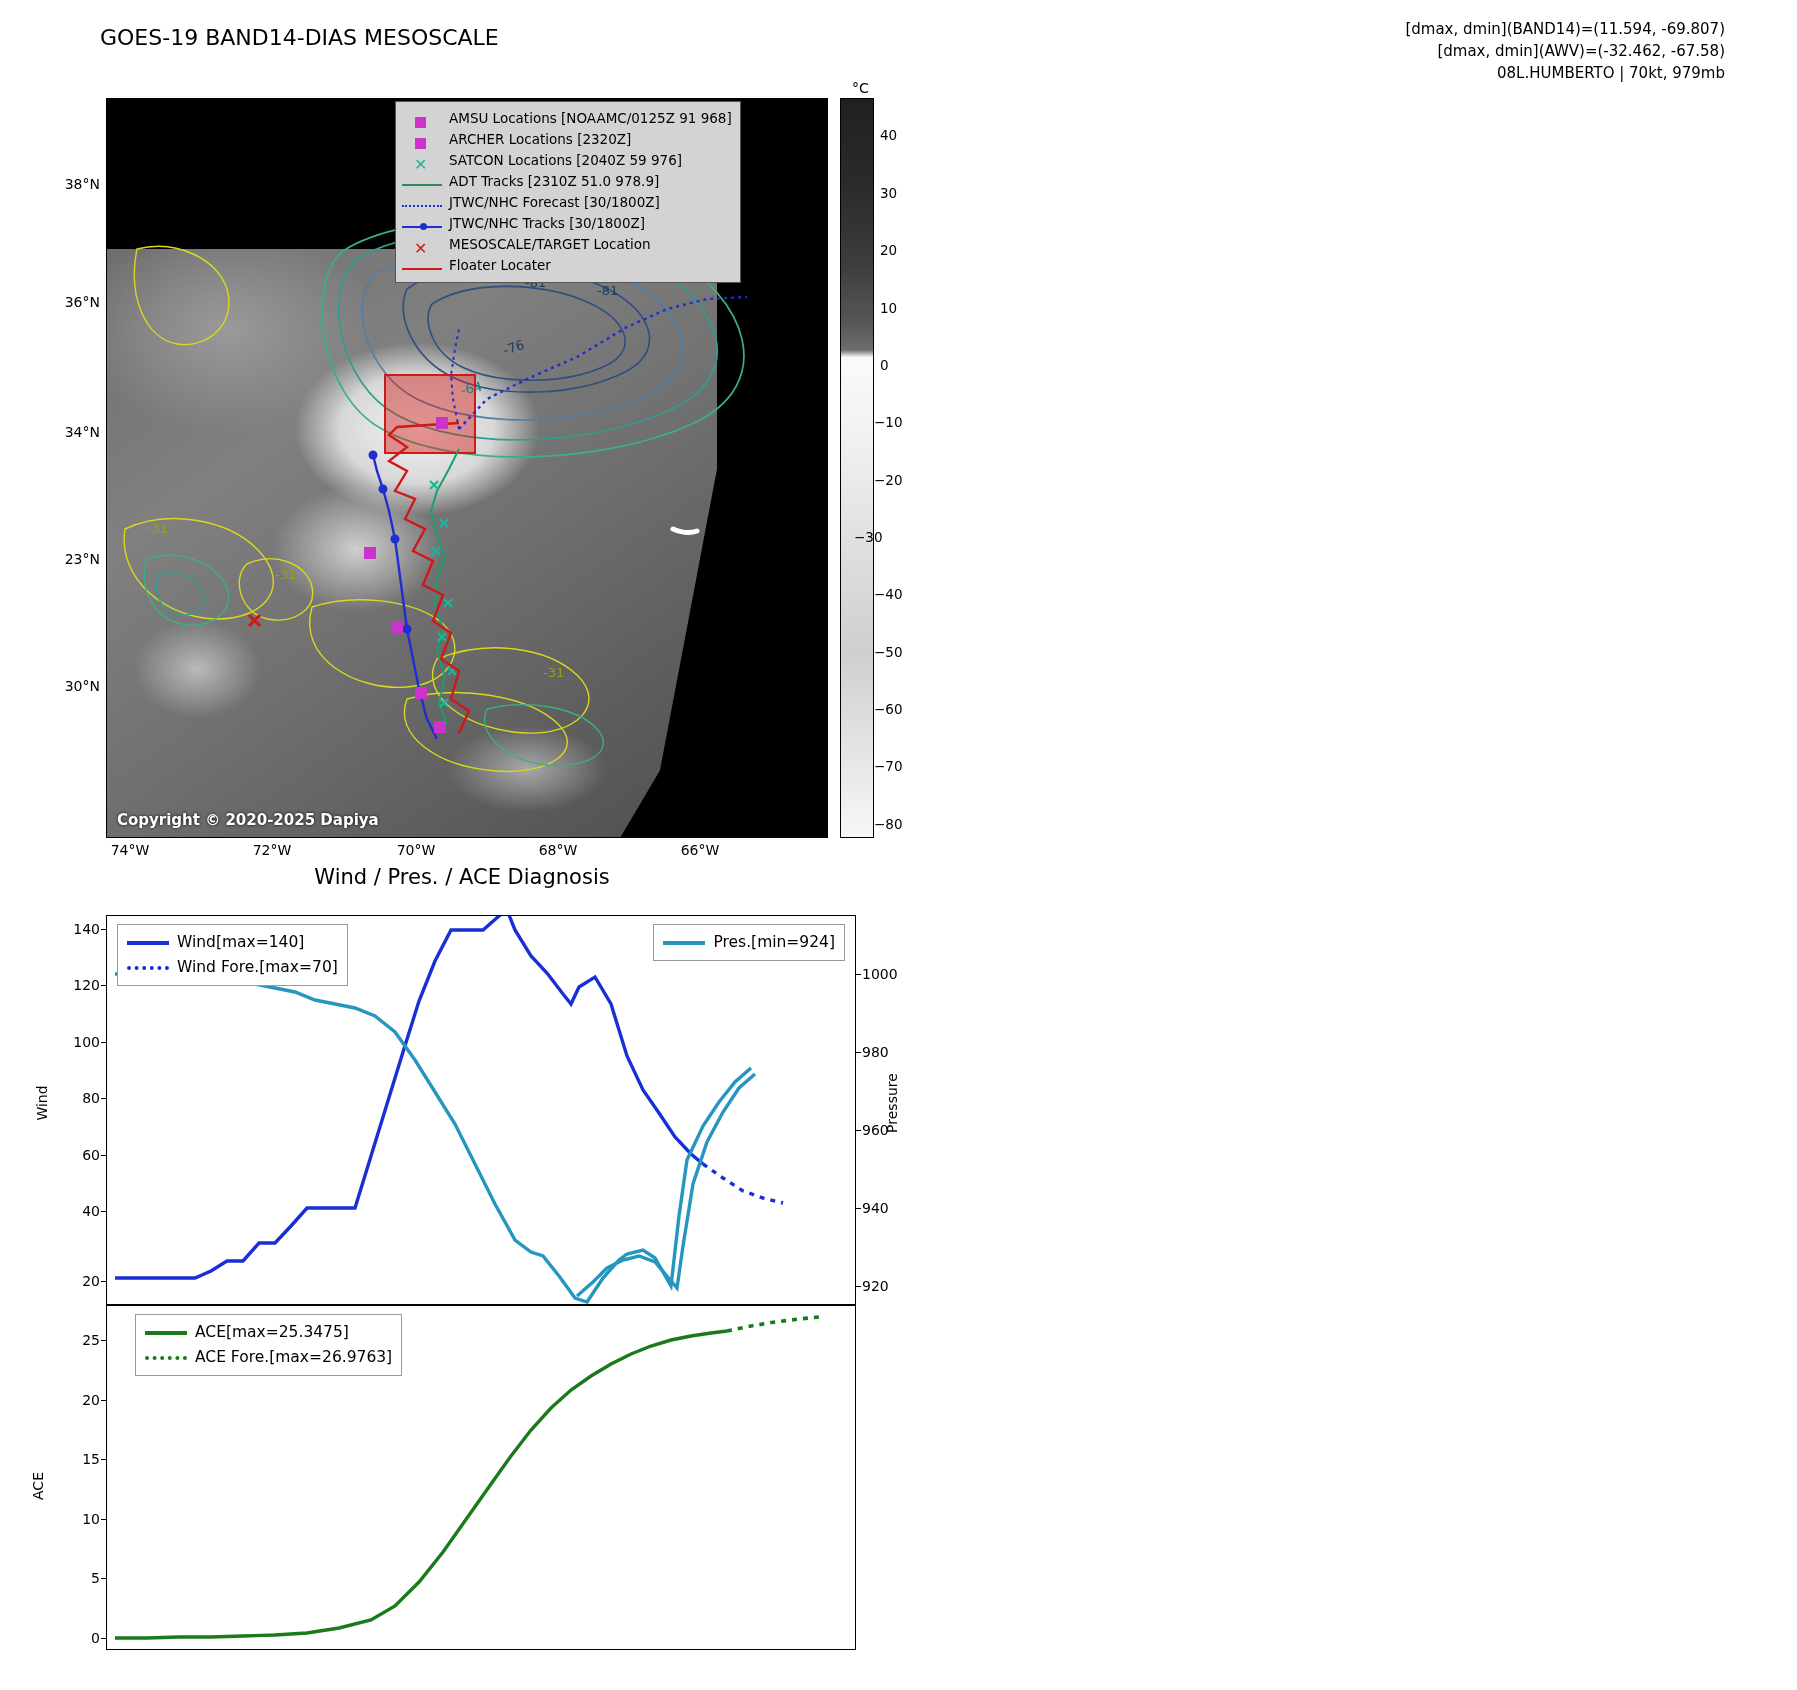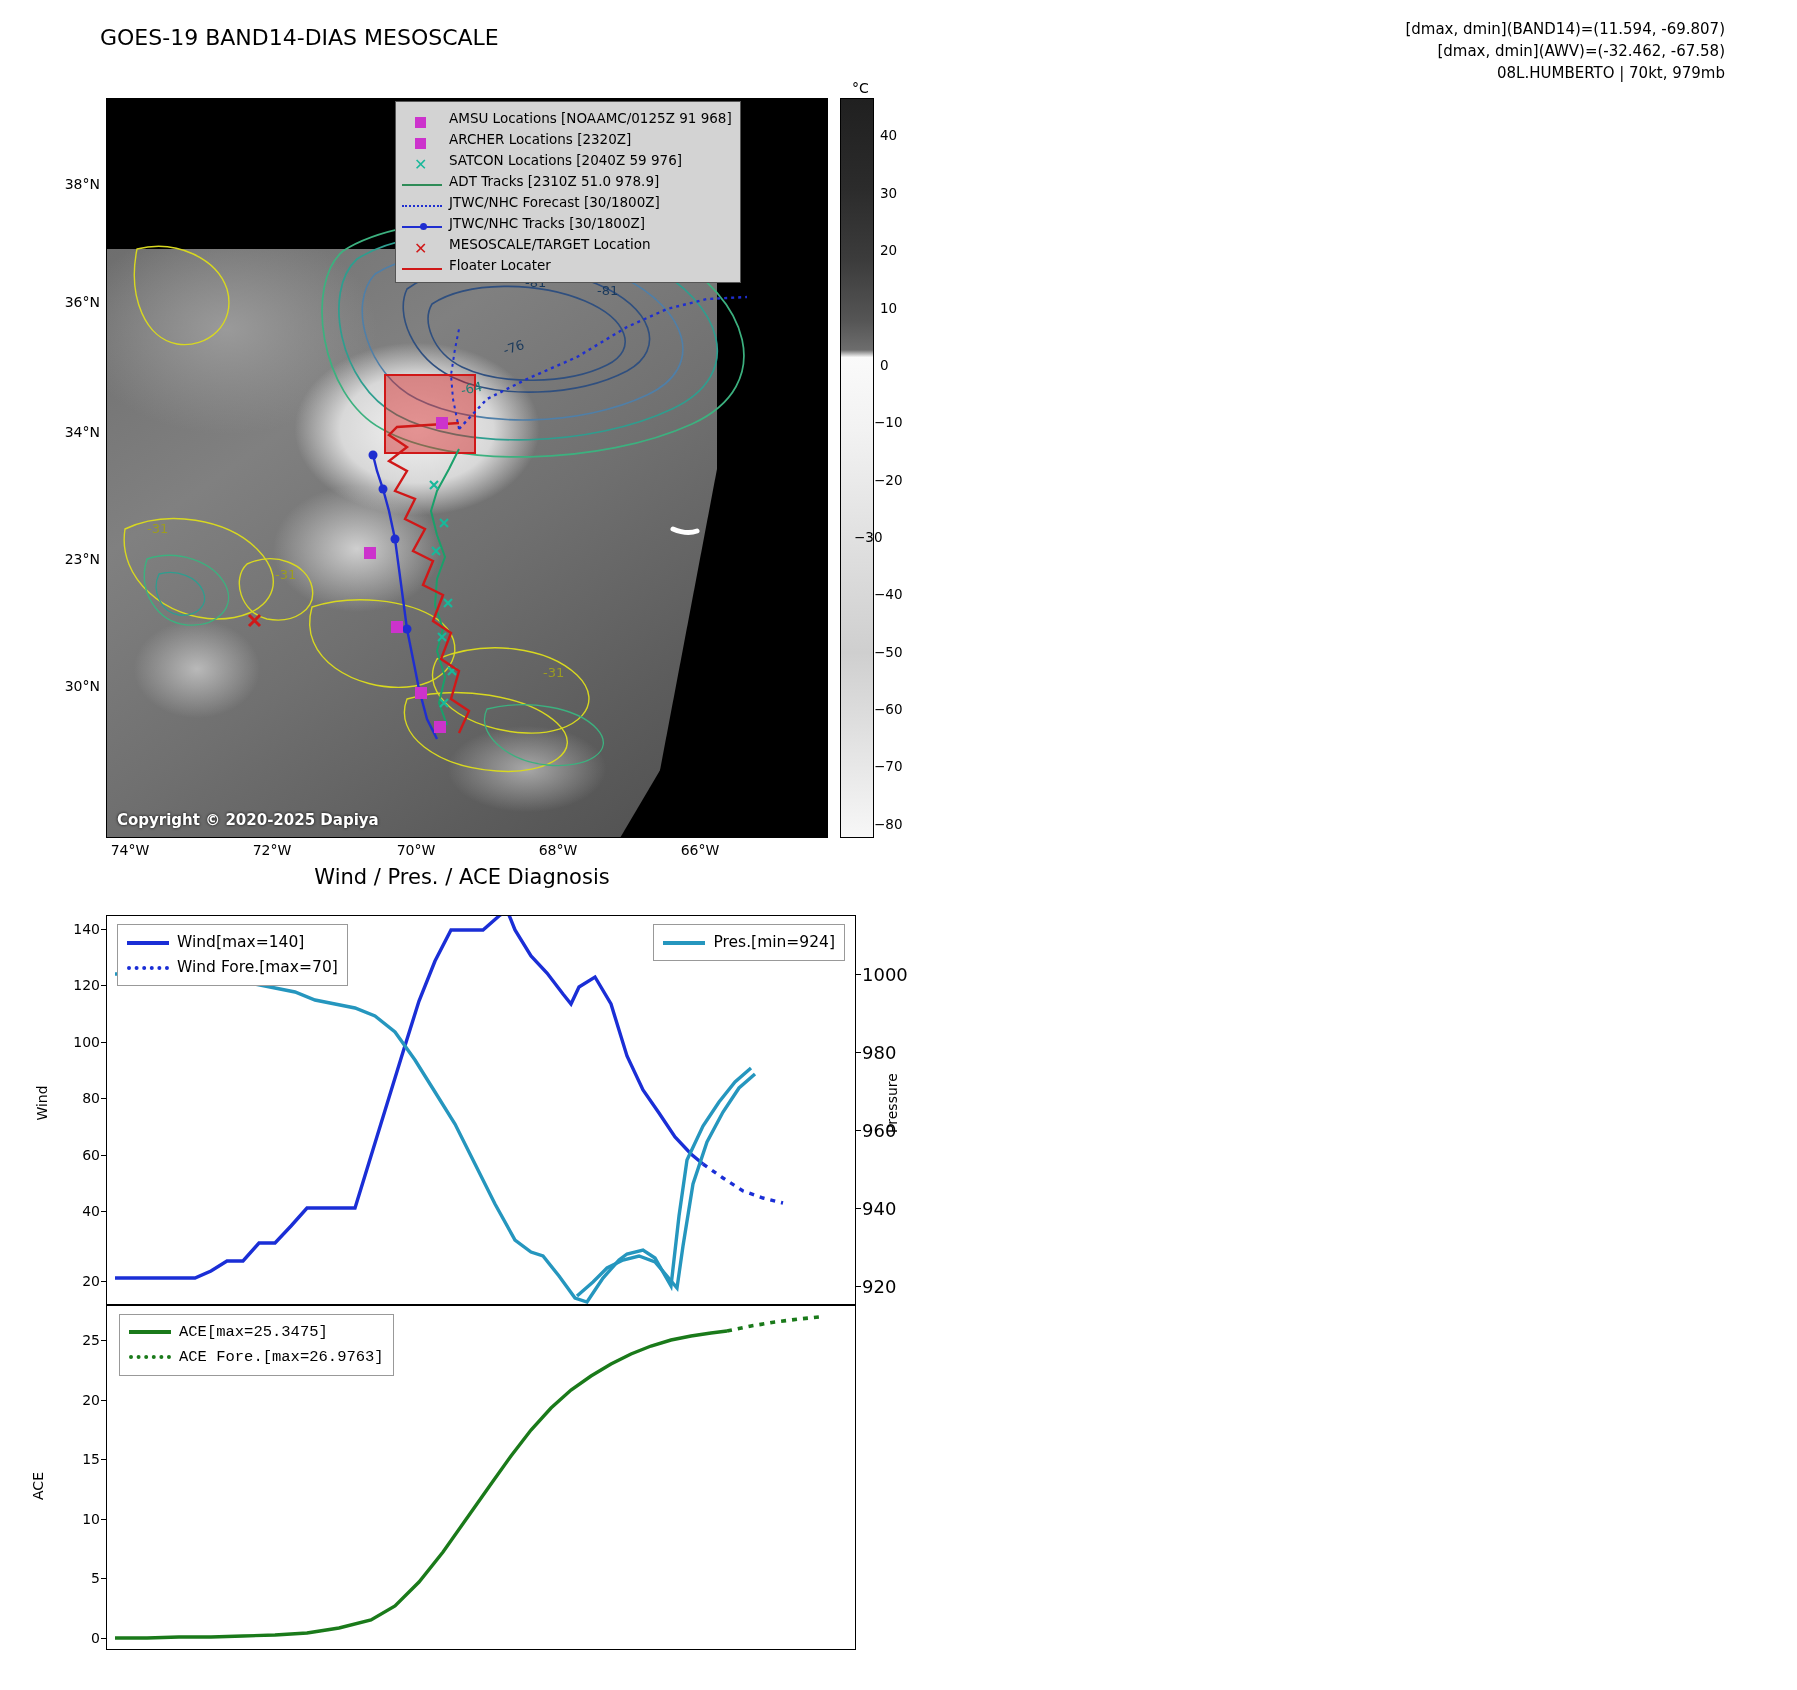--- a/index.html
+++ b/index.html
@@ -70,21 +70,21 @@
   
   #tr{left:900px;top:0;width:897px;height:880px;}
   .tr-header{position:absolute;right:72px;top:18px;text-align:right;font-size:15px;line-height:22px;}
 
   
   #bl{left:0;top:880px;width:900px;height:810px;padding-left:24px;}
   .bl-title{position:absolute;left:0;right:0;top:-15px;text-align:center;font-size:21px;}
   #wind-axes{position:absolute;left:106px;top:35px;width:750px;height:390px;border:1px solid #000;box-sizing:border-box;background:#fff;}
   #ace-axes{position:absolute;left:106px;top:425px;width:750px;height:345px;border:1px solid #000;box-sizing:border-box;background:#fff;}
   .tick-l{position:absolute;right:calc(100% + 7px);transform:translateY(-50%);font-size:14px;white-space:nowrap;}
-  .tick-r{position:absolute;left:calc(100% + 7px);transform:translateY(-50%);font-size:18px;white-space:nowrap;}
+  .tick-r{position:absolute;left:calc(100% + 7px);transform:translateY(-50%);font-size:14px;white-space:nowrap;}
   .tickmark-l{position:absolute;left:-6px;width:6px;height:1px;background:#000;}
   .tickmark-r{position:absolute;right:-6px;width:6px;height:1px;background:#000;}
   .ax-name{position:absolute;font-size:14px;transform-origin:center;}
   .legend-plain{
     position:absolute;background:#fff;border:1px solid #999;padding:5px 9px;font-size:15.5px;line-height:25px;
   }
   .lgline{display:inline-block;width:42px;height:0;vertical-align:middle;margin-right:8px;}
 
   
   #br{left:900px;top:880px;width:897px;height:810px;}
@@ -331,21 +331,21 @@
 
   <div class="ax-name" style="left:24px;top:215px;transform:rotate(-90deg)">Wind</div>
   <div class="ax-name" style="left:862px;top:215px;transform:rotate(-90deg)">Pressure</div>
 
   <div id="ace-axes">
     <svg width="748" height="343" viewBox="0 0 748 343">
       <polyline points="8,332 40,332 72,331 104,331 136,330 168,329 200,327 232,322 264,314 288,300 312,276 336,246 360,212 384,178 404,150 424,124 444,102 464,84 484,70 504,58 524,48 544,40 564,34 584,30 604,27 620,25" fill="none" stroke="#1a7a1a" stroke-width="3.4"></polyline>
       <polyline points="620,25 644,20 668,16 692,13 712,11" fill="none" stroke="#1a7a1a" stroke-width="3.6" stroke-dasharray="5,6"></polyline>
     </svg>
 
-    <div class="legend-plain" style="left:12px;top:8px;font-family:Liberation Mono, monospace;">
+    <div class="legend-plain" style="left:28px;top:8px;">
       <div>
         <span class="lgline" style="border-top:4px solid #1a7a1a"></span><span>ACE[max=25.3475]</span>
       </div>
       <div>
         <span class="lgline" style="border-top:4px dotted #1a7a1a"></span><span>ACE Fore.[max=26.9763]</span>
       </div>
     </div>
 
     <div class="tick-l" style="top:332px">0</div>
     <div class="tickmark-l" style="top:332px"></div>

